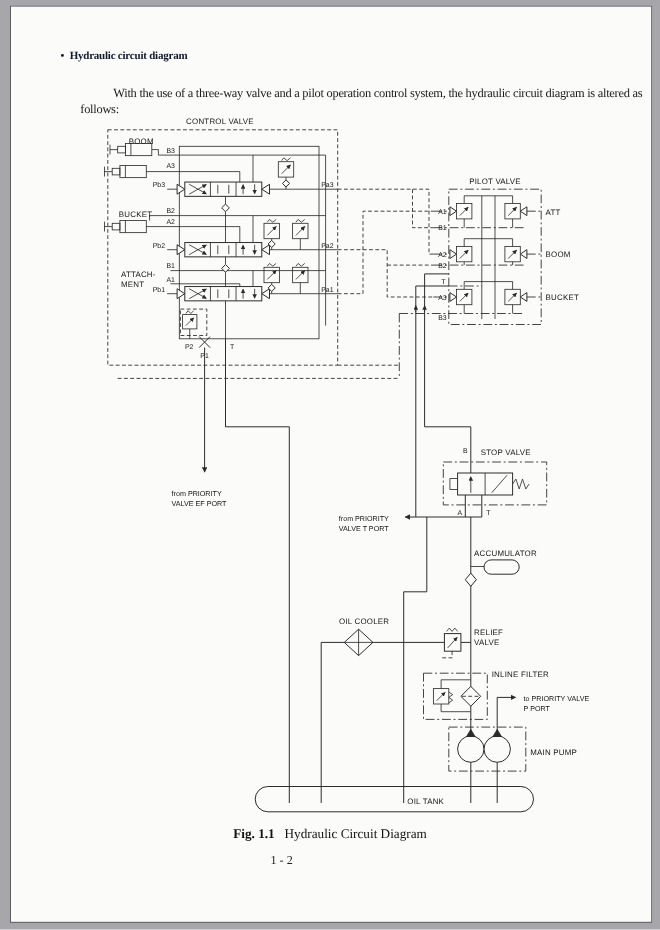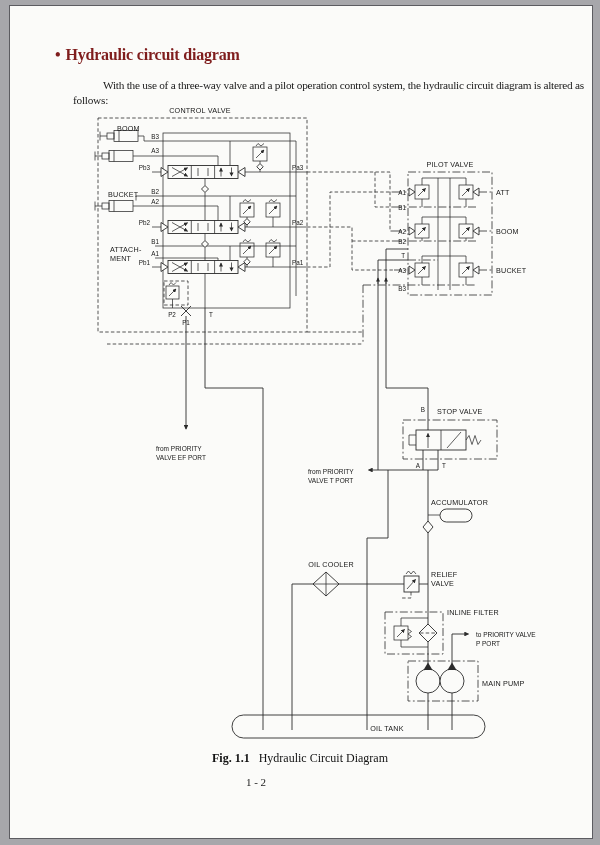--- a/index.html
+++ b/index.html
@@ -9,21 +9,21 @@
     font-family:"Liberation Serif",serif;
     overflow:hidden;
   }
   #screen{position:absolute;inset:0;}
   .paper{
     position:absolute;left:9px;top:5px;width:582px;height:832px;
     background:#fbfbf9;border:1px solid #5c5c61;
   }
   .doc-title{
     position:absolute;left:55px;top:46px;
-    font-weight:bold;font-size:16px;letter-spacing:-0.2px;color:#7f1d1d;
+    font-weight:bold;font-size:10px;letter-spacing:-0.2px;color:#0f172a;
   }
   .doc-title .bullet{margin-right:5px;}
   .doc-body{
     position:absolute;left:57px;top:62px;width:512px;
     font-size:11.3px;line-height:1.35;letter-spacing:-0.25px;color:#1a1a1a;
     text-indent:30px;margin:16px;
   }
   .caption{
     position:absolute;left:0;top:751px;width:600px;text-align:center;
     font-size:12px;color:#121212;

